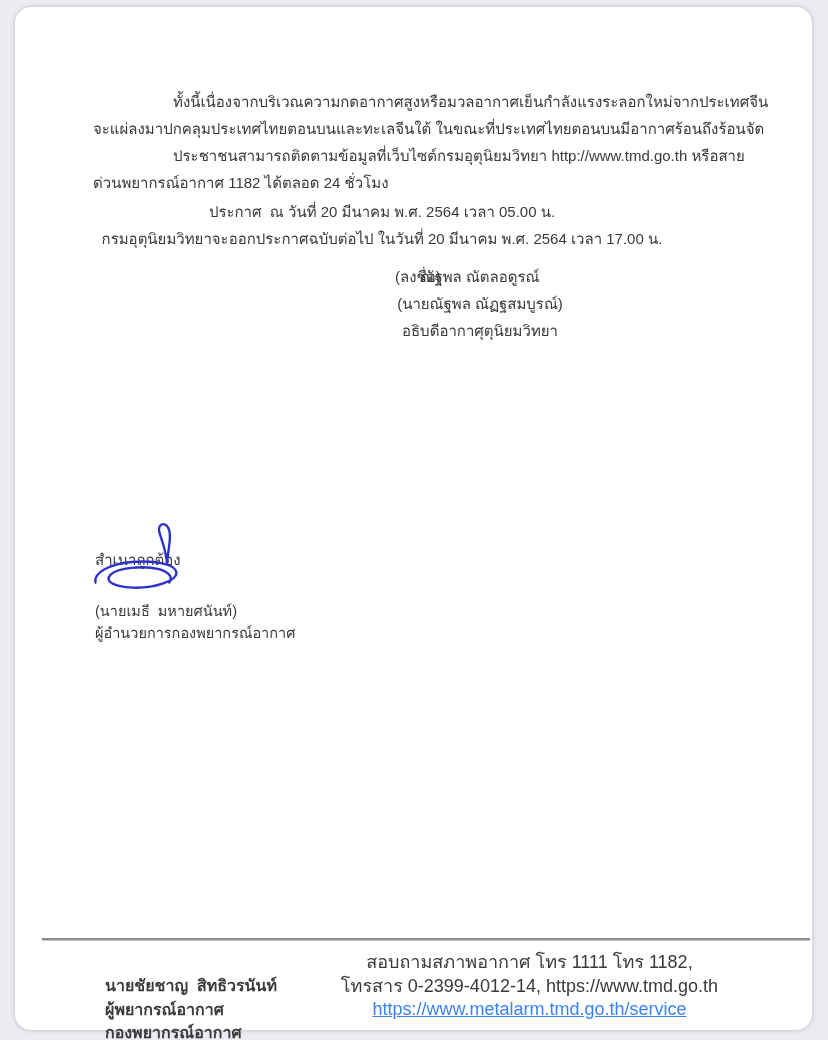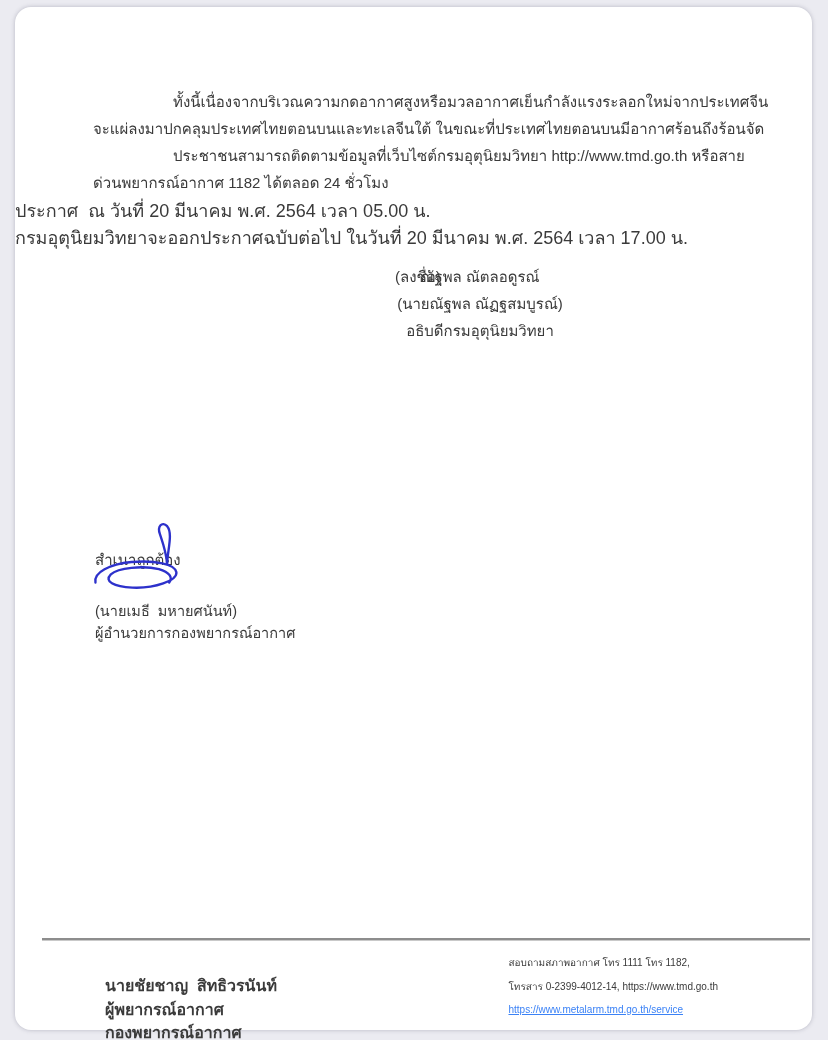--- a/index.html
+++ b/index.html
@@ -36,21 +36,22 @@
   .body-block p {
     margin: 0;
     text-indent: 80px;
     overflow-wrap: anywhere;
   }
   .announce-block {
     position: absolute;
     left: 0;
     top: 191px;
     width: 734px;
-    font-size: 18px;
+    text-align: center;
+    font-size: 15px;
     line-height: 27px;
   }
   .sign-label {
     position: absolute;
     left: 340px;
     top: 256px;
     font-size: 15px;
     line-height: 27px;
     margin-left: 40px;
   }
@@ -102,23 +103,23 @@
     left: 90px;
     top: 967px;
     font-size: 16px;
     line-height: 23.5px;
     font-weight: bold;
   }
   .footer-right {
     position: absolute;
     right: 94px;
     top: 944px;
-    font-size: 10px;
+    font-size: 18px;
     line-height: 23.5px;
-    text-align: left;
+    text-align: center;
   }
   .footer-link {
     display: inline-block;
     text-decoration: underline;
     cursor: pointer;
   }
 </style>
 </head>
 <body>
 
@@ -131,21 +132,21 @@
 
   <div class="announce-block">
     <div class="txt">ประกาศ  ณ วันที่ 20 มีนาคม พ.ศ. 2564 เวลา 05.00 น.</div>
     <div class="txt">กรมอุตุนิยมวิทยาจะออกประกาศฉบับต่อไป ในวันที่ 20 มีนาคม พ.ศ. 2564 เวลา 17.00 น.</div>
   </div>
 
   <div class="sign-label txt">(ลงชื่อ)</div>
   <div class="sign-block">
     <div class="txt">ณัฐพล ณัตลอดูรณ์</div>
     <div class="txt">(นายณัฐพล ณัฏฐสมบูรณ์)</div>
-    <div class="txt">อธิบดีกรมอุตุนิยมวิทยา</div>
+    <div class="txt">อธิบดีอากาศุตุนิยมวิทยา</div>
   </div>
 
   <div class="certify-label txt">สำเนาถูกต้อง</div>
 
   <svg class="certify-sig" viewBox="0 0 105 82">
     <g fill="none" stroke="#2d31cb" stroke-width="2.3" stroke-linecap="round" stroke-linejoin="round">
       <path d="M80,44 C80,32 86,14 80,7 C75,2 70,7 73,15 C76,24 79,32 80,44"></path>
       <path d="M10,62 C8,52 24,44 45,42 C68,40 88,44 89,52 C90,60 68,68 46,67 C28,66 18,61 25,54 C32,48 56,45 72,49 C82,52 86,57 82,62"></path>
     </g>
   </svg>

